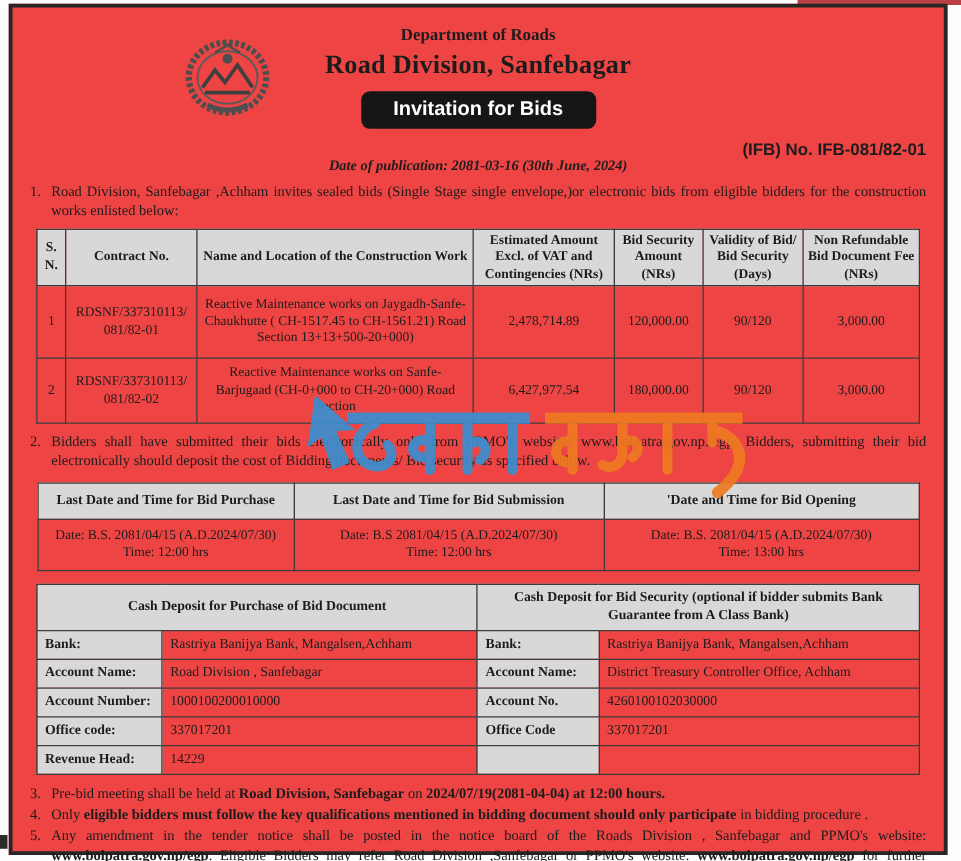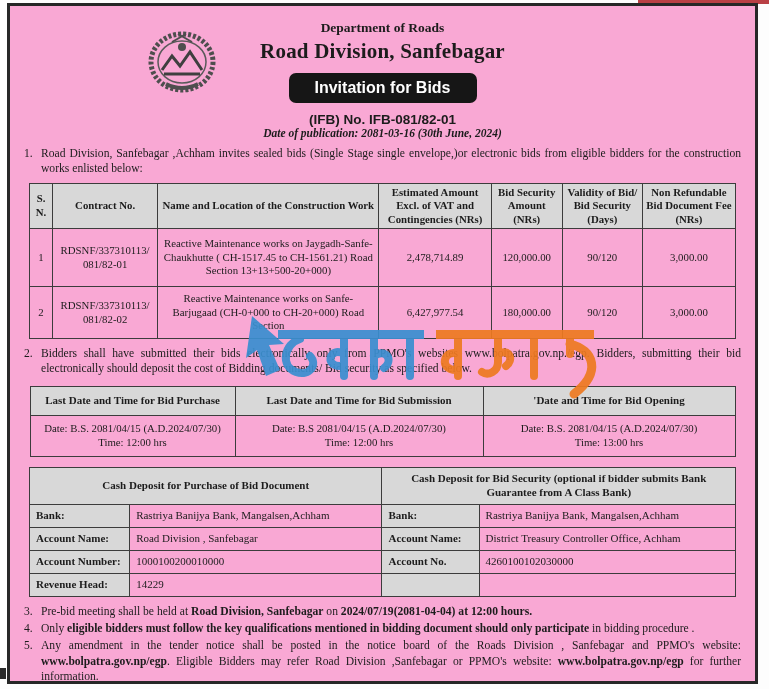--- a/index.html
+++ b/index.html
@@ -1,30 +1,30 @@
 <!DOCTYPE html>
 <html><head>
 <meta charset="utf-8">
 <style>
   html,body{margin:0;padding:0;background:#ffffff;}
   .page{position:relative;width:769px;height:689px;background:#fdfdfd;overflow:hidden;
         font-family:"Liberation Serif", serif;color:#1c1c1c;}
   .red-strip{position:absolute;top:0;left:638px;width:131px;height:4px;background:#b94045;}
   .edge-mark{position:absolute;left:0;top:668px;width:6px;height:11px;background:#2a2a2a;}
   .doc{position:absolute;top:3px;left:7px;width:751px;height:681px;box-sizing:border-box;
-       border:3px solid #272727;background:#f9a8d4;padding:6px 14px 0 14px;}
+       border:3px solid #272727;background:#ef4444;padding:6px 14px 0 14px;}
   
   .hdr{position:relative;text-align:center;}
   .emblem{position:absolute;left:118px;top:6px;width:80px;height:74px;}
   .dept{font-weight:bold;font-size:13.5px;margin-top:8px;}
   .division{font-weight:bold;font-size:21px;margin-top:3px;letter-spacing:.2px;}
   .banner{display:inline-block;margin-top:9px;background:#161616;color:#ffffff;
           font-family:"Liberation Sans", sans-serif;font-weight:bold;font-size:16px;
           padding:6px 26px;border-radius:7px;}
-  .ifb{font-family:"Liberation Sans", sans-serif;font-weight:bold;font-size:13.5px;margin-top:9px;}
+  .ifb{font-family:"Liberation Sans", sans-serif;font-weight:bold;font-size:13.5px;margin-top:9px;text-align:right;}
   .pub{font-weight:bold;font-style:italic;font-size:11.5px;margin-top:0;}
   
   .num-para{display:flex;font-size:11.6px;line-height:1.32;margin-top:7px;text-align:justify;}
   .num-para .n{flex:0 0 17px;}
   .num-para .t{flex:1;}
   
   table{border-collapse:collapse;margin:0 auto;table-layout:fixed;
         font-size:10.8px;line-height:1.25;}
   td,th{border:1px solid #3c3c3c;padding:2px 3px;vertical-align:middle;word-wrap:break-word;}
   th{background:#d8d8d8;font-weight:bold;text-align:center;}
@@ -175,20 +175,26 @@
         <td class="lbl">Account Name:</td>
         <td>District Treasury Controller Office, Achham</td>
       </tr>
       <tr>
         <td class="lbl">Account Number:</td>
         <td>1000100200010000</td>
         <td class="lbl">Account No.</td>
         <td>4260100102030000</td>
       </tr>
       <tr>
+        <td class="lbl">Office code:</td>
+        <td>337017201</td>
+        <td class="lbl">Office Code</td>
+        <td>337017201</td>
+      </tr>
+      <tr>
         <td class="lbl">Revenue Head:</td>
         <td>14229</td>
         <td class="lbl"></td>
         <td></td>
       </tr>
     </tbody>
       </table>
 
     <div class="notes">
       <div class="num-para">

